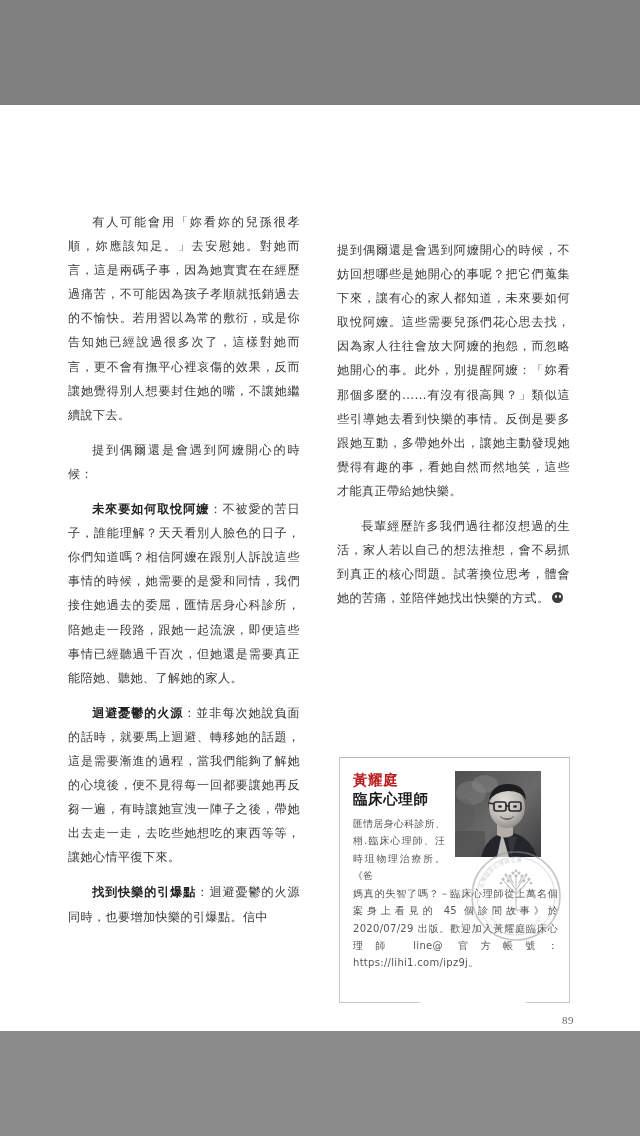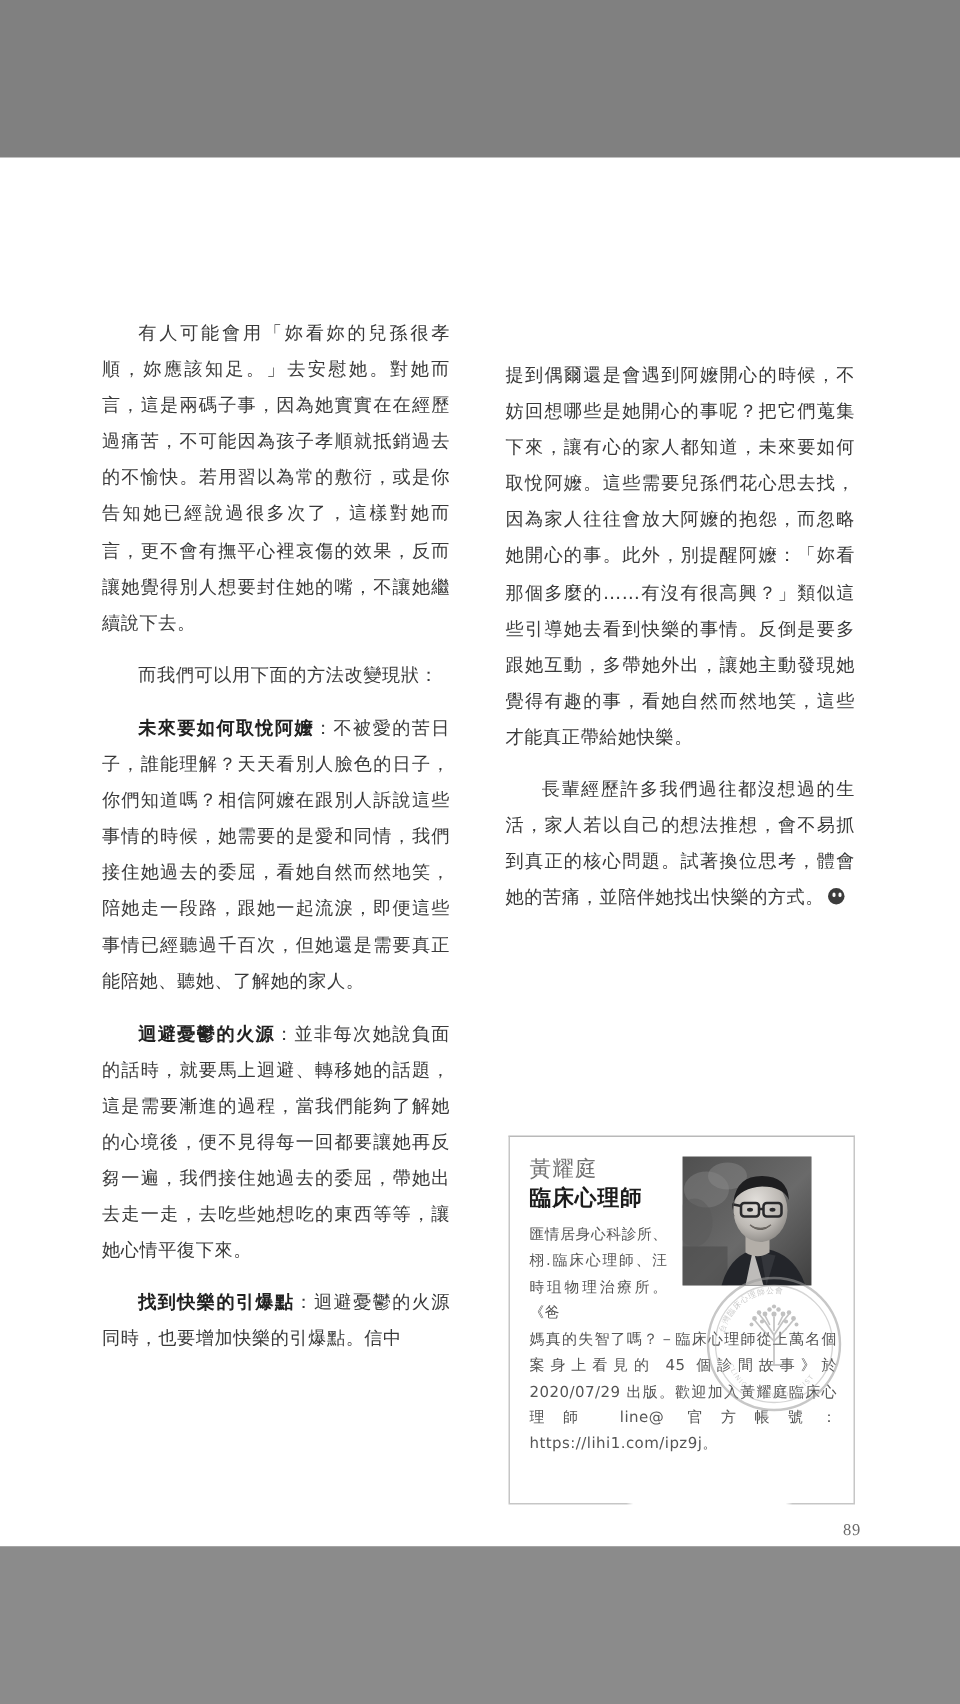--- a/index.html
+++ b/index.html
@@ -156,23 +156,23 @@
     display: flex;
     align-items: flex-start;
     gap: 10px;
   }
 
   #author-head-left { width: 92px; flex: 0 0 92px; }
 
   .author-name {
     font-family: "DejaVu Sans", "Liberation Sans", sans-serif;
     font-size: 14.5px;
-    font-weight: 400;
+    font-weight: 700;
     line-height: 19px;
-    color: #737373;
+    color: #b91c1c;
     letter-spacing: .6px;
   }
   .author-role {
     font-family: "DejaVu Sans", "Liberation Sans", sans-serif;
     font-size: 14.5px;
     font-weight: 700;
     line-height: 19px;
     color: #1c1c1c;
     letter-spacing: .6px;
     margin-bottom: 6px;
@@ -228,25 +228,25 @@
   <div id="band-top"></div>
 
   <div id="page">
 
     <div id="columns">
 
       <div class="col" id="col-left">
 
         <p class="para">有人可能會用「妳看妳的兒孫很孝順，妳應該知足。」去安慰她。對她而言，這是兩碼子事，因為她實實在在經歷過痛苦，不可能因為孩子孝順就抵銷過去的不愉快。若用習以為常的敷衍，或是你告知她已經說過很多次了，這樣對她而言，更不會有撫平心裡哀傷的效果，反而讓她覺得別人想要封住她的嘴，不讓她繼續說下去。</p>
 
-        <p class="para">而我們可以用下面的方法改變現狀：</p>
-
-        <p class="para"><b>未來要如何取悅阿嬤</b><span>：不被愛的苦日子，誰能理解？天天看別人臉色的日子，你們知道嗎？相信阿嬤在跟別人訴說這些事情的時候，她需要的是愛和同情，我們接住她過去的委屈，看她自然而然地笑，陪她走一段路，跟她一起流淚，即便這些事情已經聽過千百次，但她還是需要真正能陪她、聽她、了解她的家人。</span></p>
-
-        <p class="para"><b>迴避憂鬱的火源</b><span>：並非每次她說負面的話時，就要馬上迴避、轉移她的話題，這是需要漸進的過程，當我們能夠了解她的心境後，便不見得每一回都要讓她再反芻一遍，我們接住她過去的委屈，帶她出去走一走，去吃些她想吃的東西等等，讓她心情平復下來。</span></p>
+        <p class="para">提到偶爾還是會遇到阿嬤開心的時候：</p>
+
+        <p class="para"><b>未來要如何取悅阿嬤</b><span>：不被愛的苦日子，誰能理解？天天看別人臉色的日子，你們知道嗎？相信阿嬤在跟別人訴說這些事情的時候，她需要的是愛和同情，我們接住她過去的委屈，匯情居身心科診所，陪她走一段路，跟她一起流淚，即便這些事情已經聽過千百次，但她還是需要真正能陪她、聽她、了解她的家人。</span></p>
+
+        <p class="para"><b>迴避憂鬱的火源</b><span>：並非每次她說負面的話時，就要馬上迴避、轉移她的話題，這是需要漸進的過程，當我們能夠了解她的心境後，便不見得每一回都要讓她再反芻一遍，有時讓她宣洩一陣子之後，帶她出去走一走，去吃些她想吃的東西等等，讓她心情平復下來。</span></p>
 
         <p class="para"><b>找到快樂的引爆點</b><span>：迴避憂鬱的火源同時，也要增加快樂的引爆點。信中</span></p>
 
       </div>
 
       <div class="col" id="col-right">
 
         <p class="para noindent">提到偶爾還是會遇到阿嬤開心的時候，不妨回想哪些是她開心的事呢？把它們蒐集下來，讓有心的家人都知道，未來要如何取悅阿嬤。這些需要兒孫們花心思去找，因為家人往往會放大阿嬤的抱怨，而忽略她開心的事。此外，別提醒阿嬤：「妳看那個多麼的……有沒有很高興？」類似這些引導她去看到快樂的事情。反倒是要多跟她互動，多帶她外出，讓她主動發現她覺得有趣的事，看她自然而然地笑，這些才能真正帶給她快樂。</p>
 
         <p class="para"><span>長輩經歷許多我們過往都沒想過的生活，家人若以自己的想法推想，會不易抓到真正的核心問題。試著換位思考，體會她的苦痛，並陪伴她找出快樂的方式。</span><span class="emoji-dot"></span></p>

